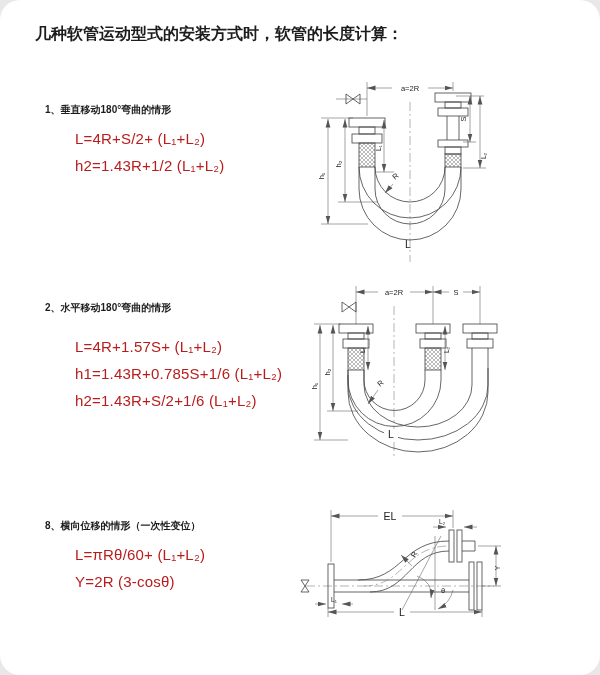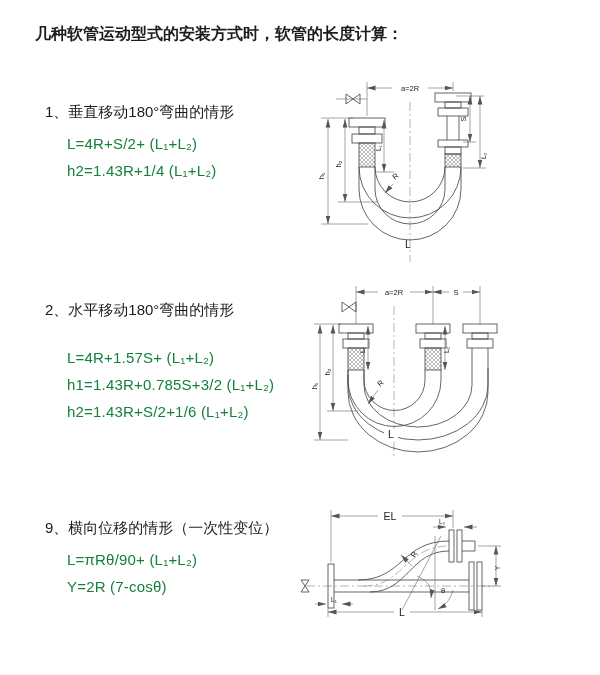--- a/index.html
+++ b/index.html
@@ -1,56 +1,56 @@
 <!DOCTYPE html>
 <html><head>
 <meta charset="utf-8">
 <style>
   html,body{margin:0;padding:0;background:#e8e8e8}
   .page{position:relative;width:600px;height:675px;background:#ffffff;overflow:hidden;
-        font-family:"Liberation Sans",sans-serif;}
+        font-family:"Liberation Sans",sans-serif;border-radius:20px;}
   .title{position:absolute;left:35px;top:24px;font-size:16px;font-weight:700;color:#1c1c1c}
   .sec{position:absolute;color:#1c1c1c}
-  .sec-heading{font-size:15px;font-weight:400;white-space:nowrap}
+  .sec-heading{font-size:10px;font-weight:700;white-space:nowrap}
   .sec .sec-heading{margin-bottom:8px}
-  #sec2 .sec-heading{margin-bottom:24px}
-  .formula{margin-left:22px;height:27px;display:flex;align-items:center;
-           font-size:15px;color:#15803d;letter-spacing:.2px;white-space:nowrap}
+  #sec2 .sec-heading{margin-bottom:18px}
+  .formula{margin-left:30px;height:27px;display:flex;align-items:center;
+           font-size:15px;color:#b91c1c;letter-spacing:.2px;white-space:nowrap}
   svg.diag{position:absolute;overflow:visible}
   svg text{font-family:"Liberation Sans",sans-serif;fill:#222;font-size:7.5px}
   svg text.t-big{font-size:10.5px}
   svg text.t-sm{font-size:6.5px}
   .s{stroke:#4a4a4a;stroke-width:.85;fill:none}       
   .d{stroke:#5a5a5a;stroke-width:.55;fill:none}       
   .cl{stroke:#787878;stroke-width:.55;fill:none;stroke-dasharray:9 3 2 3} 
 </style>
 </head>
 <body>
 
 <div class="page">
 
   <div class="title">几种软管运动型式的安装方式时，软管的长度计算：</div>
 
   <div class="sec" id="sec1" style="left:45px;top:103px">
     <div class="sec-heading">1、垂直移动180°弯曲的情形</div>
     <div class="formula">L=4R+S/2+ (L₁+L₂)</div>
-    <div class="formula">h2=1.43R+1/4 (L₁+L₂)</div>
+    <div class="formula">h2=1.43R+1/2 (L₁+L₂)</div>
   </div>
 
   <div class="sec" id="sec2" style="left:45px;top:301px">
     <div class="sec-heading">2、水平移动180°弯曲的情形</div>
     <div class="formula">L=4R+1.57S+ (L₁+L₂)</div>
-    <div class="formula">h1=1.43R+0.785S+3/2 (L₁+L₂)</div>
+    <div class="formula">h1=1.43R+0.785S+1/6 (L₁+L₂)</div>
     <div class="formula">h2=1.43R+S/2+1/6 (L₁+L₂)</div>
   </div>
 
   <div class="sec" id="sec3" style="left:45px;top:519px">
-    <div class="sec-heading">9、横向位移的情形（一次性变位）</div>
-    <div class="formula">L=πRθ/90+ (L₁+L₂)</div>
-    <div class="formula">Y=2R (7-cosθ)</div>
+    <div class="sec-heading">8、横向位移的情形（一次性变位）</div>
+    <div class="formula">L=πRθ/60+ (L₁+L₂)</div>
+    <div class="formula">Y=2R (3-cosθ)</div>
   </div>
 
   <svg class="diag" style="left:308px;top:72px" width="285" height="198" viewBox="0 0 285 198">
     <defs>
       <marker id="ar1" markerWidth="10" markerHeight="7" refX="8.5" refY="3" orient="auto-start-reverse" markerUnits="userSpaceOnUse">
           <path d="M0,.6 L8.5,3 L0,5.4 Z" fill="#555"></path>
         </marker>
       <pattern id="ht1" patternUnits="userSpaceOnUse" width="4" height="4">
         <path d="M0,0L4,4M4,0L0,4" stroke="#777" stroke-width=".5"></path>
       </pattern>

